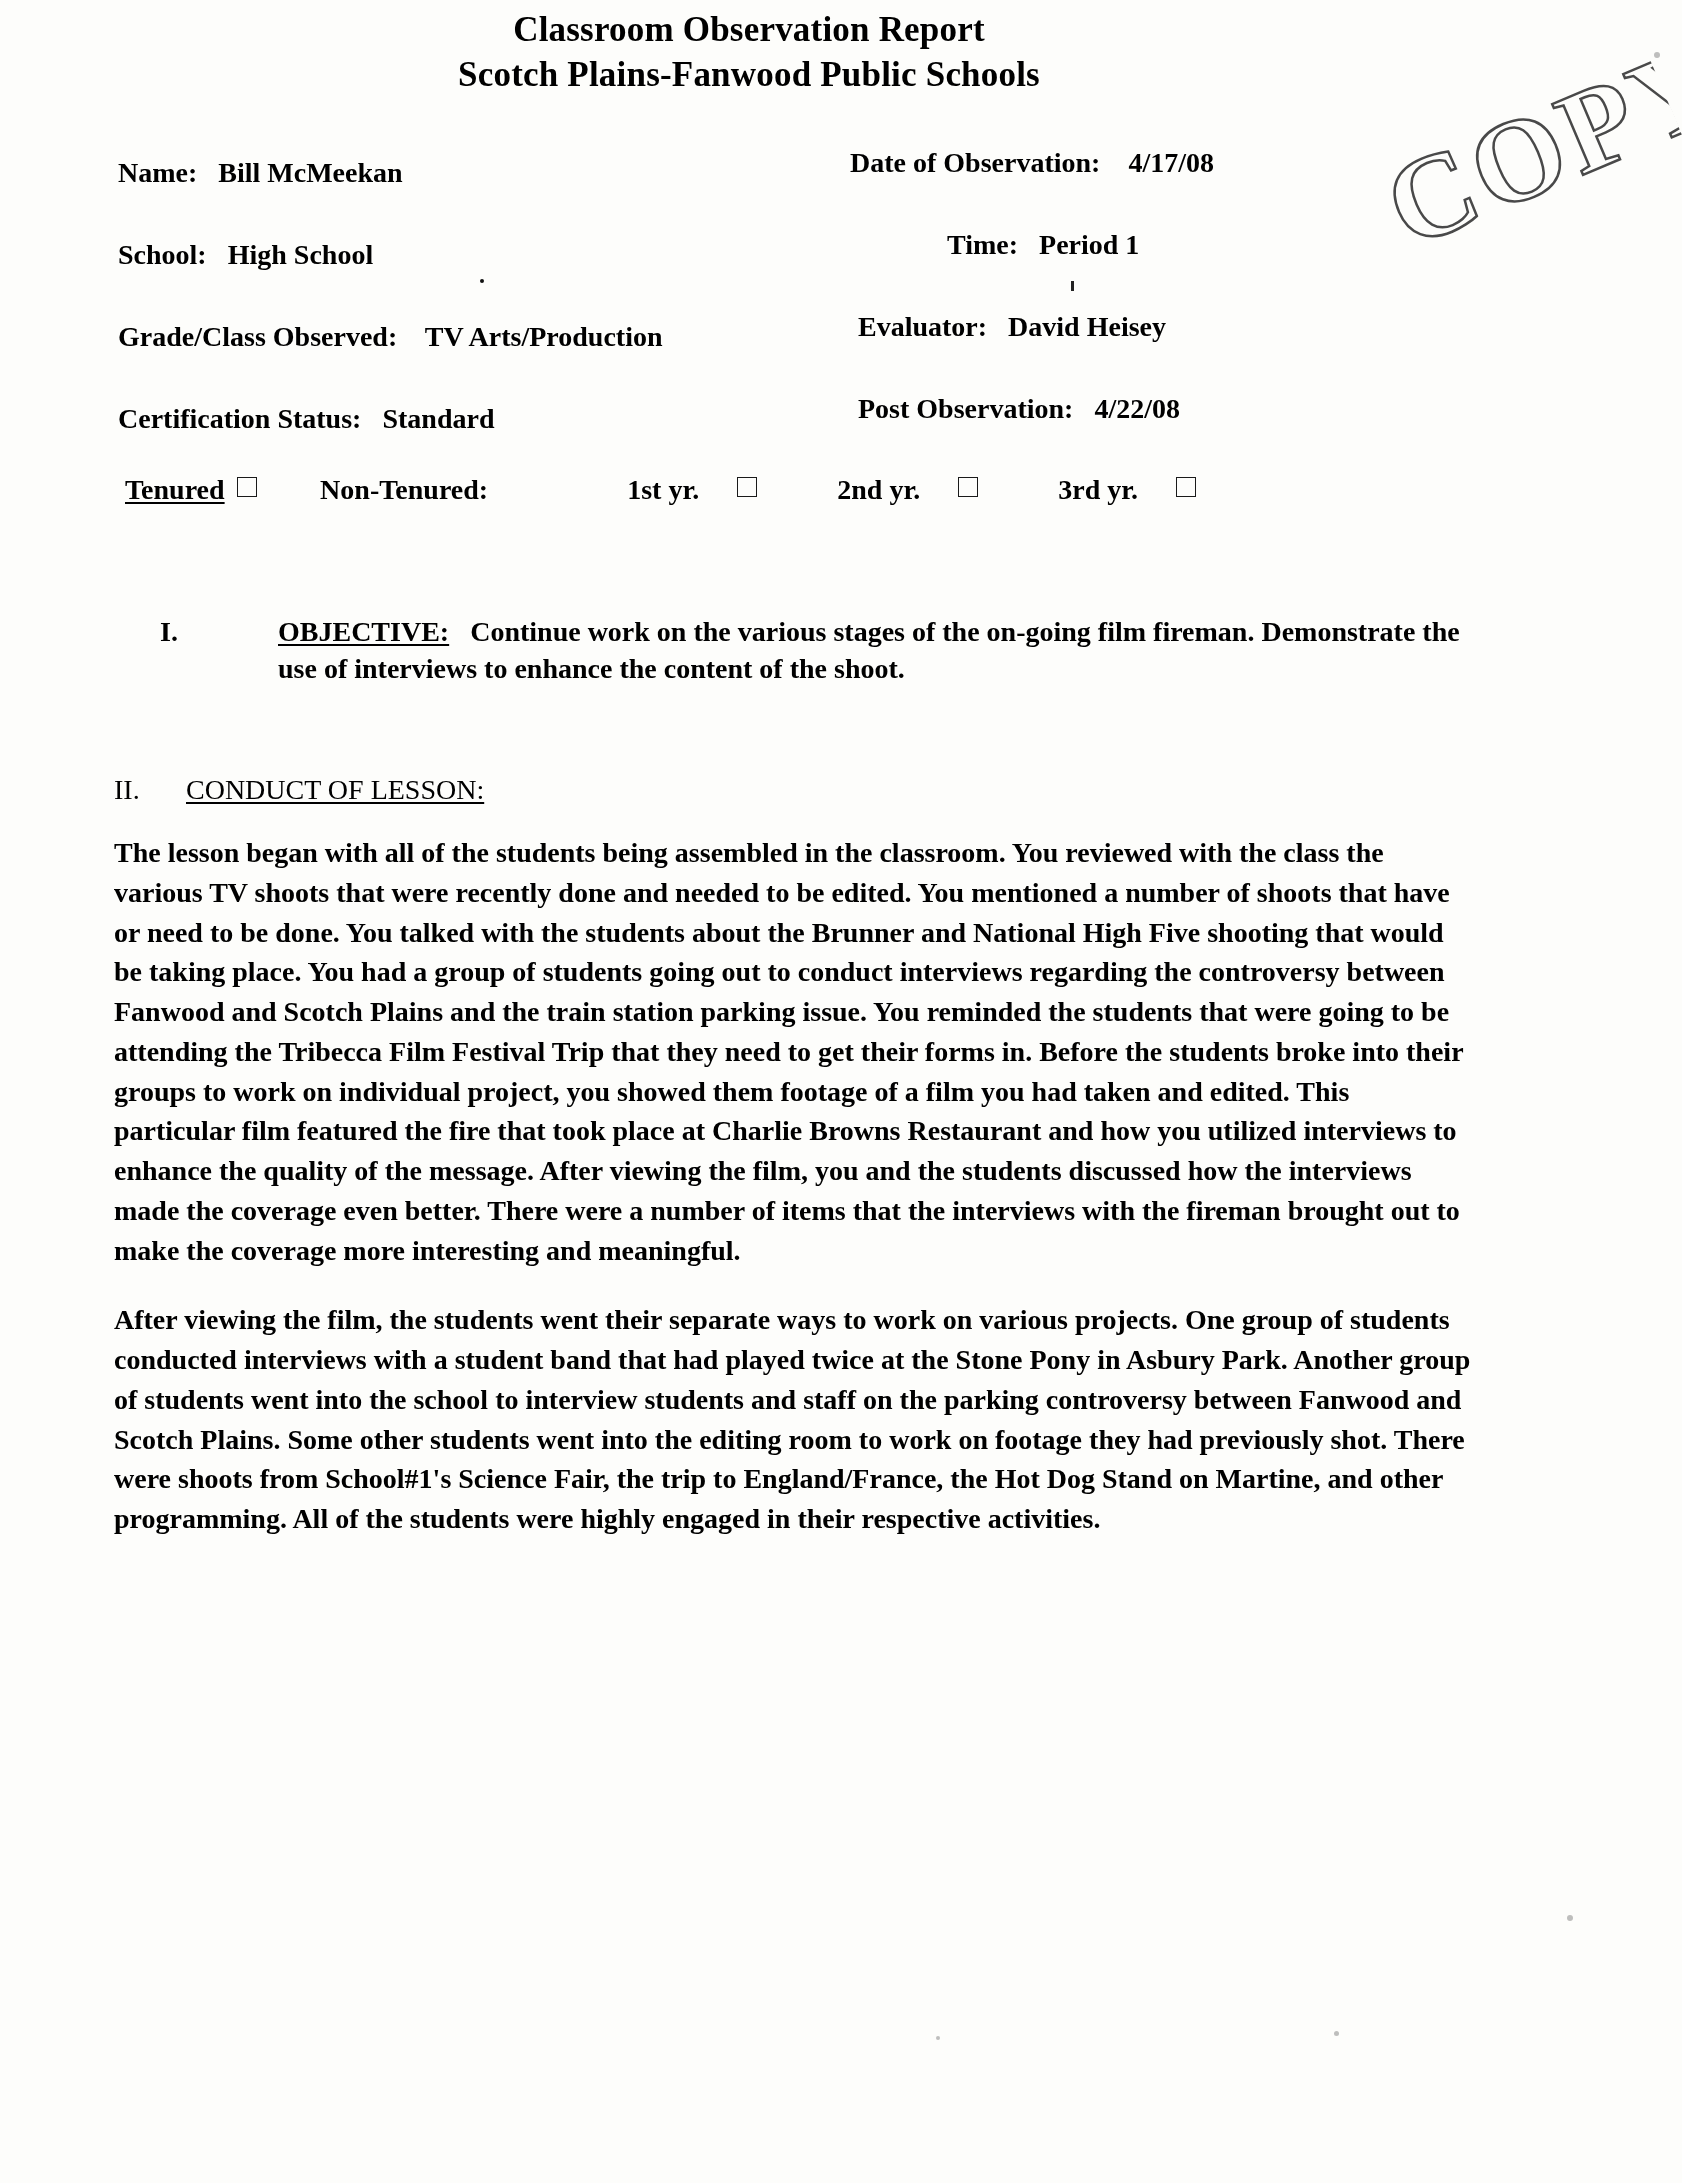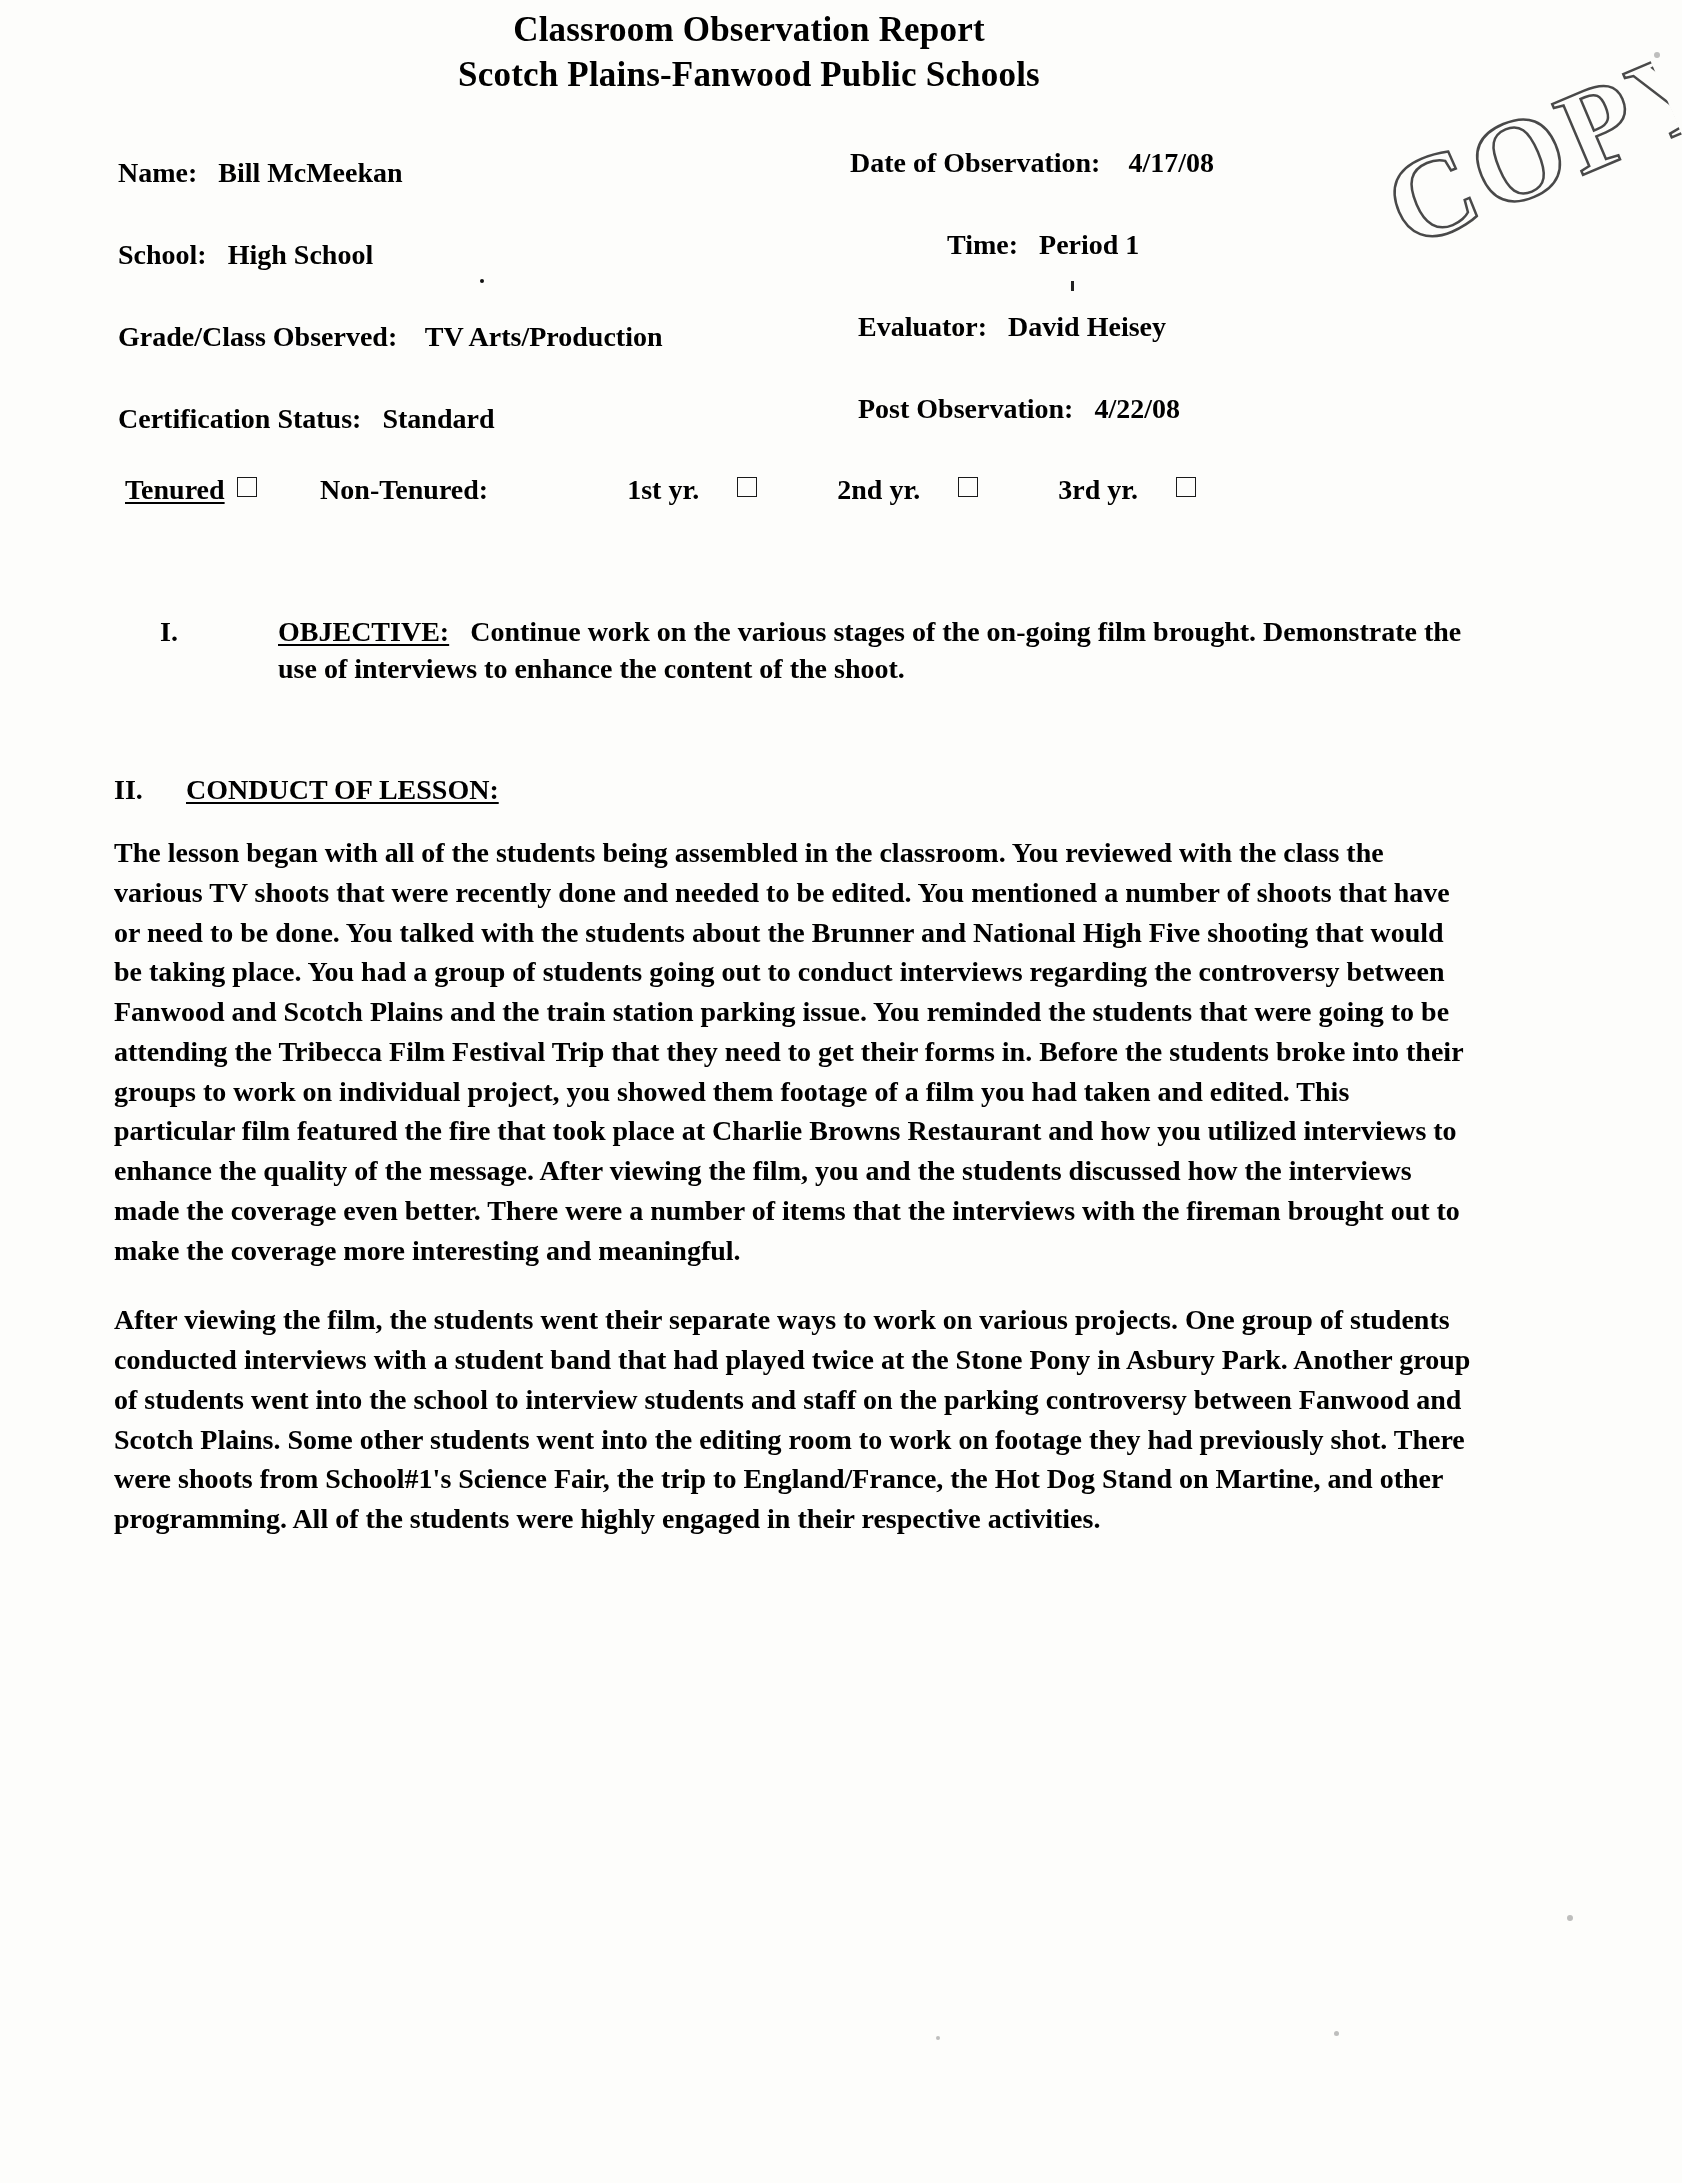--- a/index.html
+++ b/index.html
@@ -134,21 +134,21 @@
   .u {
     text-decoration: underline;
     text-underline-offset: 3.4px;
   }
 
   .sec-conduct-head {
     position: absolute;
     left: 114px;
     top: 774px;
     width: 1312px;
-    font-weight: bold;
+    font-weight: normal;
     font-size: 28px;
   }
   .sec-conduct-head .sec-num2 {
     display: inline-block;
     width: 72px;
   }
 
   .body-text {
     position: absolute;
     left: 114px;
@@ -275,21 +275,21 @@
       <span class="lbl">3rd yr.</span>
       <span style="display:inline-block;width:18.5px"></span>
       <span class="cbox"></span>
     </div>
 
     <div class="sec-objective">
       <span class="sec-num">I.</span>
       <div class="obj-body">
         <span class="u">OBJECTIVE:</span>
         &nbsp;
-        <span>Continue work on the various stages of the on-going film brought.   Demonstrate the use of interviews to enhance the content of the shoot.</span>
+        <span>Continue work on the various stages of the on-going film fireman.   Demonstrate the use of interviews to enhance the content of the shoot.</span>
       </div>
     </div>
 
     <div class="sec-conduct-head">
       <span class="sec-num2">II.</span><span class="u">CONDUCT OF LESSON:</span>
     </div>
 
     <div class="body-text">
       <p>The lesson began with all of the students being assembled in the classroom. You reviewed with the class the various TV shoots that were recently done and needed to be edited. You mentioned a number of shoots that have or need to be done. You talked with the students about the Brunner and National High Five shooting that would be taking place. You had a group of students going out to conduct interviews regarding the controversy between Fanwood and Scotch Plains and the train station parking issue. You reminded the students that were going to be attending the Tribecca Film Festival Trip that they need to get their forms in.   Before the students broke into their groups to work on individual project, you showed them footage of a film you had taken and edited. This particular film featured the fire that took place at Charlie Browns Restaurant and how you utilized interviews to enhance the quality of the message. After viewing the film, you and the students discussed how the interviews made the coverage even better. There were a number of items that the interviews with the fireman brought out to make the coverage more interesting and meaningful.</p>
       <p>After viewing the film, the students went their separate ways to work on various projects. One group of students conducted interviews with a student band that had played twice at the Stone Pony in Asbury Park. Another group of students went into the school to interview students and staff on the parking controversy between Fanwood and Scotch Plains. Some other students went into the editing room to work on footage they had previously shot. There were shoots from School#1's Science Fair, the trip to England/France, the Hot Dog Stand on Martine, and other programming. All of the students were highly engaged in their respective activities.</p>

